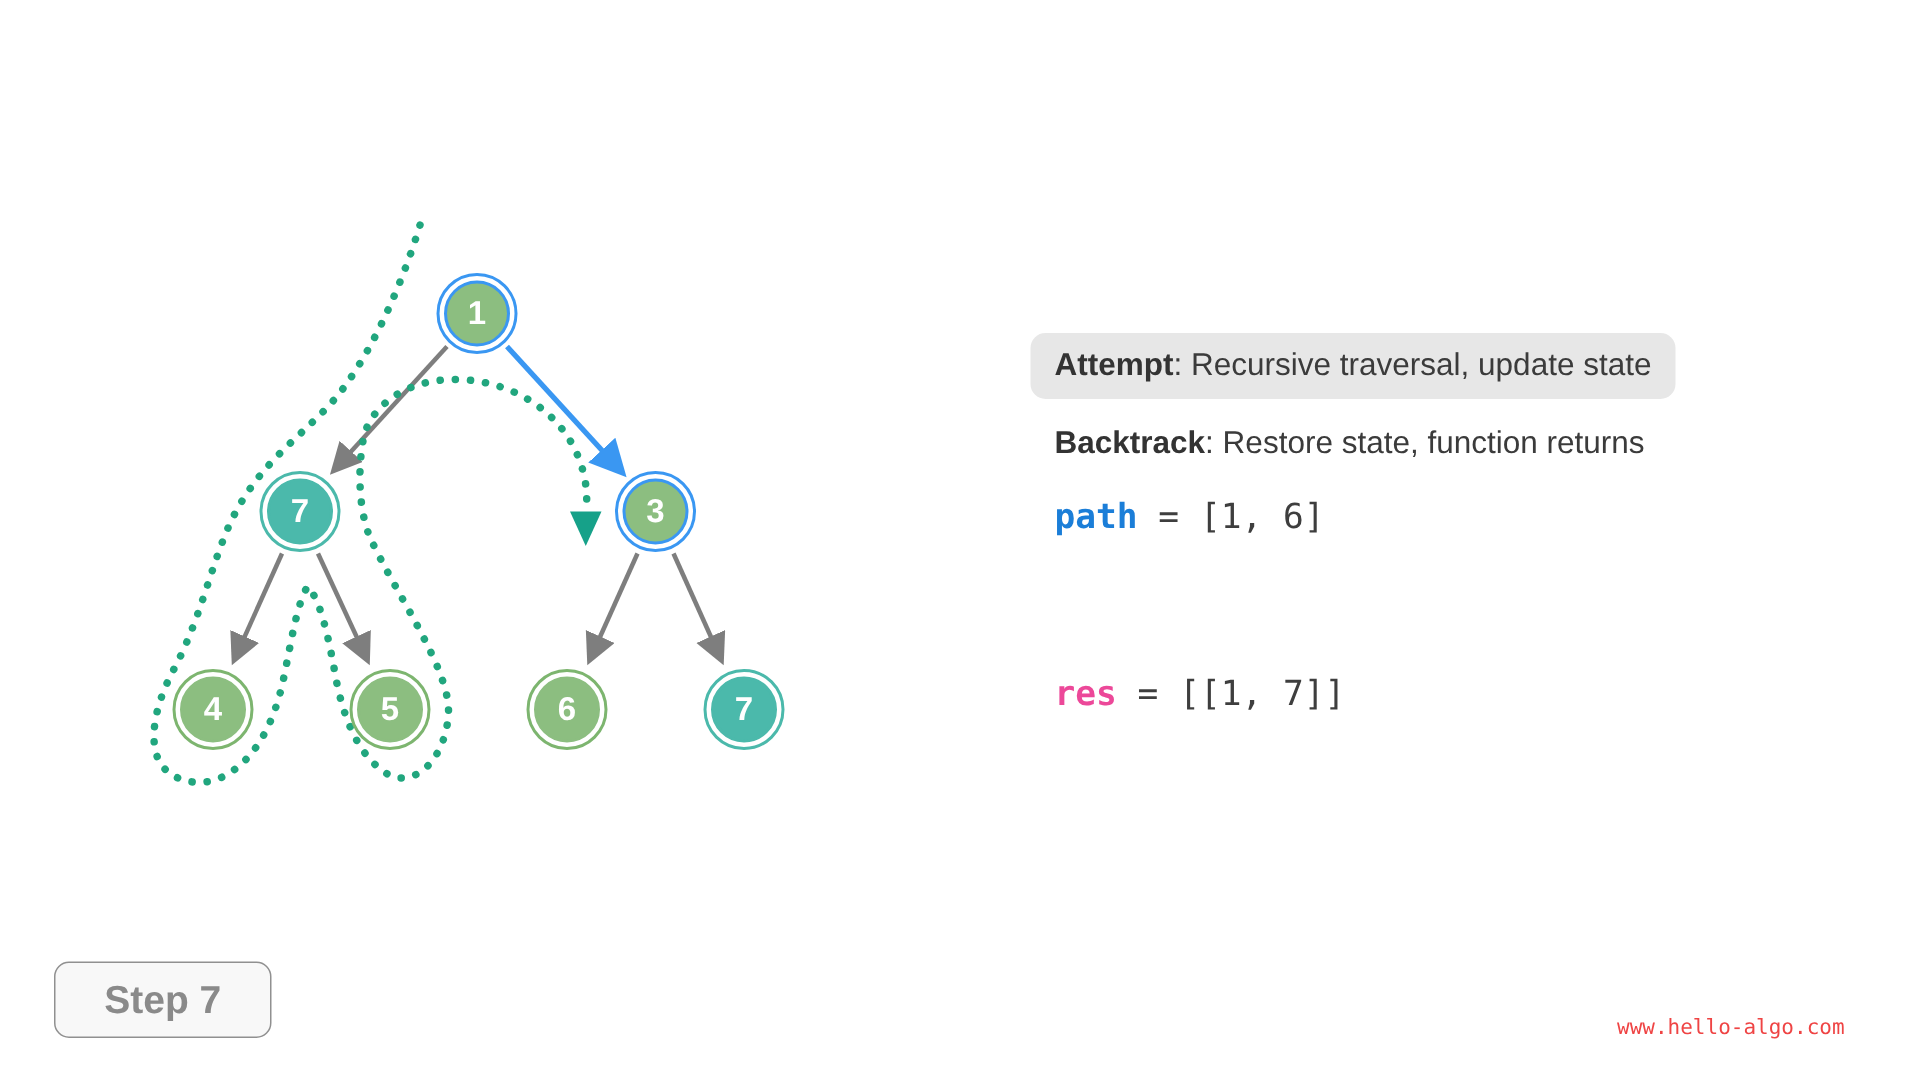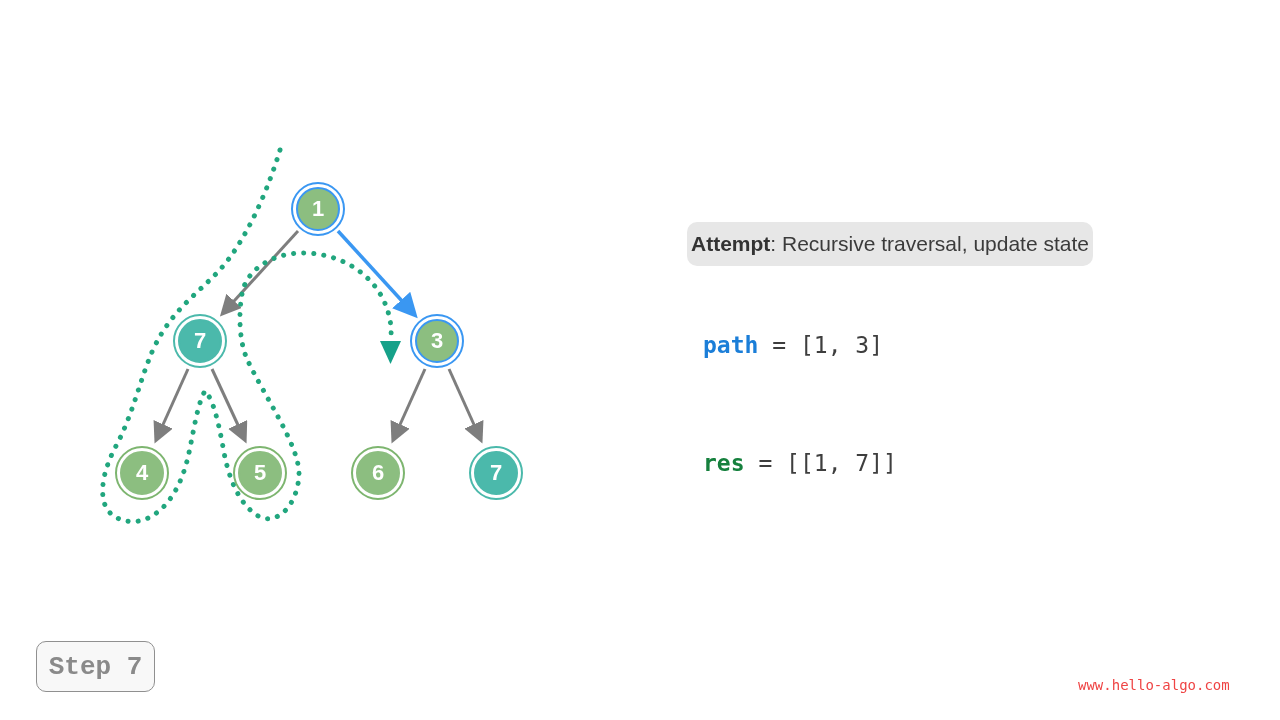--- a/index.html
+++ b/index.html
@@ -19,37 +19,37 @@
   .node.ring-teal{border-color:#4BB9AB;}
   .node.ring-blue{border-color:#3A97F2;}
   .node.ring-blue .core{border-color:#3A97F2;}
 
   .n1{left:318px;top:209px;} .n7l{left:200px;top:341px;} .n3{left:437px;top:341px;}
   .n4{left:142px;top:473px;} .n5{left:260px;top:473px;} .n6{left:378px;top:473px;}
   .n7r{left:496px;top:473px;}
 
   
   .attempt-row{position:absolute;left:687px;top:222px;background:#E7E7E7;border-radius:10px;
-               padding:9px 4px;font-size:21px;line-height:26px;color:#3B3B3B;white-space:pre;}
+               padding:9px 16px;font-size:21px;line-height:26px;color:#3B3B3B;white-space:pre;}
   .attempt-row b{font-weight:bold;color:#333;}
   .backtrack-row{position:absolute;left:703px;top:283px;font-size:21px;line-height:26px;color:#3B3B3B;white-space:pre;}
   .backtrack-row b{font-weight:bold;color:#333;}
   .code-line{position:absolute;left:703px;font-family:"DejaVu Sans Mono",monospace;font-size:23px;
              line-height:28px;color:#3E3E3E;white-space:pre;}
   .path-line{top:331px;}
   .res-line{top:449px;}
   .code-line .var{font-weight:bold;}
   .var-blue{color:#1B7ED8;text-align:center;}
-  .var-teal{color:#15803d;text-align:center;}
+  .var-teal{color:#ec4899;text-align:center;}
 
   
-  .step-badge{position:absolute;left:36px;top:641px;width:119px;height:51px;box-sizing:border-box;
+  .step-badge{position:absolute;left:36px;top:641px;width:145px;height:51px;box-sizing:border-box;
               border:1.5px solid #909090;border-radius:10px;background:#F8F8F8;
               display:flex;align-items:center;justify-content:center;
-              font-family:Liberation Mono, monospace;font-weight:bold;font-size:26px;color:#8A8A8A;}
+              font-family:Liberation Sans, sans-serif;font-weight:bold;font-size:26px;color:#8A8A8A;}
   .watermark{position:absolute;left:1078px;top:677px;font-family:"DejaVu Sans Mono",monospace;
              font-size:14px;color:#ef4444;}
 </style>
 </head>
 <body>
 
 <div class="stage">
 
   <svg class="layer" viewBox="0 0 1280 720">
     <defs>
@@ -104,21 +104,22 @@
   </div>
   <div class="node n6 fill-green ring-green">
     <span class="core">6</span>
   </div>
   <div class="node n7r fill-teal ring-teal">
     <span class="core">7</span>
   </div>
 
   <div class="attempt-row"><b>Attempt</b><span>: Recursive traversal, update state</span></div>
 
+  <div class="backtrack-row"><b>Backtrack</b><span>: Restore state, function returns</span></div>
 
-  <div class="code-line path-line"><span class="var var-blue">path</span><span> = [1, 3]</span></div>
+  <div class="code-line path-line"><span class="var var-blue">path</span><span> = [1, 6]</span></div>
 
   <div class="code-line res-line"><span class="var var-teal">res</span><span> = [[1, 7]]</span></div>
 
   <div class="step-badge">Step 7</div>
   <div class="watermark">www.hello-algo.com</div>
 
 </div>
 
 </body></html>

